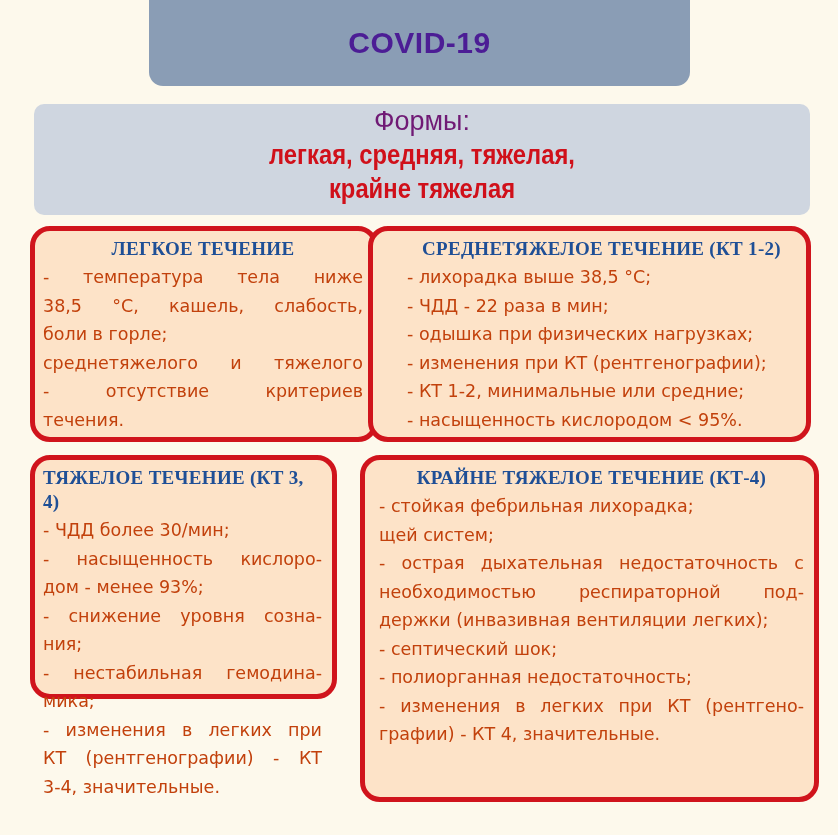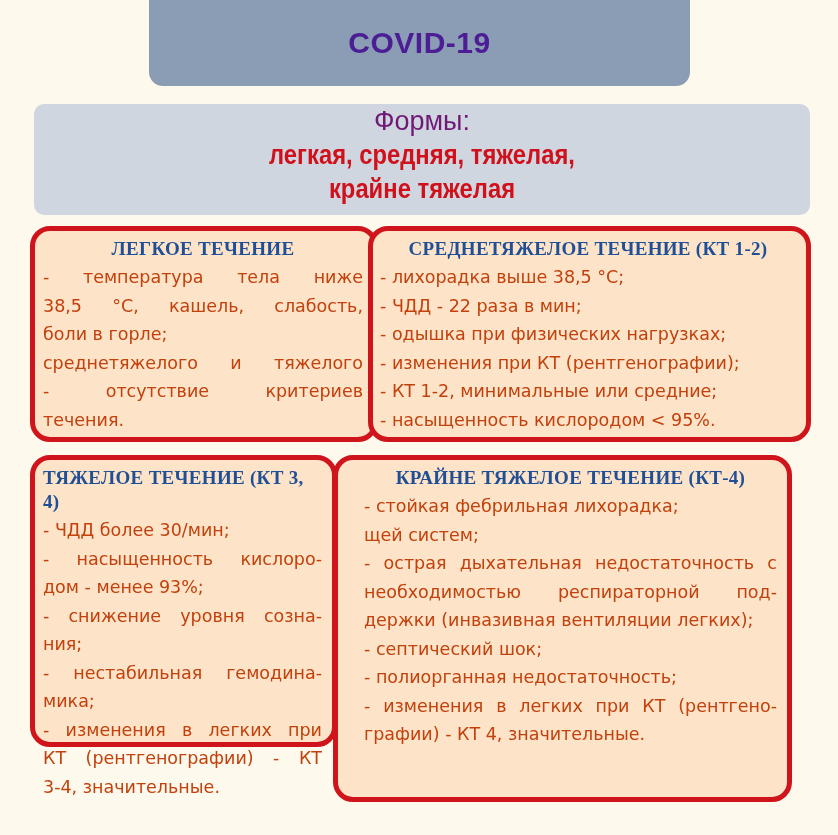--- a/index.html
+++ b/index.html
@@ -48,23 +48,23 @@
       letter-spacing: 0.3px; line-height: 24px; margin-bottom: 2px;
     }
     .card-title.left { text-align: left; }
     .card-body {
       font-family: "DejaVu Sans", sans-serif; color: #c2410c;
       font-size: 17.5px; line-height: 28.5px;
     }
     .line { display: block; white-space: nowrap; }
     .jline { display: block; text-align: justify; text-align-last: justify; }
     #card-mild { left: 30px; top: 226px; width: 348px; height: 216px; }
-    #card-moderate { left: 368px; top: 226px; width: 443px; height: 216px; padding-left: 7px; }
-    #card-severe { left: 30px; top: 455px; width: 307px; height: 292px; }
-    #card-critical { left: 333px; top: 455px; width: 459px; height: 347px; padding-left: 26px; }
+    #card-moderate { left: 368px; top: 226px; width: 443px; height: 216px; padding-left: 34px; }
+    #card-severe { left: 30px; top: 455px; width: 307px; height: 244px; }
+    #card-critical { left: 360px; top: 455px; width: 459px; height: 347px; padding-left: 14px; }
   </style>
 </head>
 <body>
 
 <div class="title-bar">
   <span>COVID-19</span>
 </div>
 
 <div class="forms-box">
   <div class="forms-title">Формы:</div>

